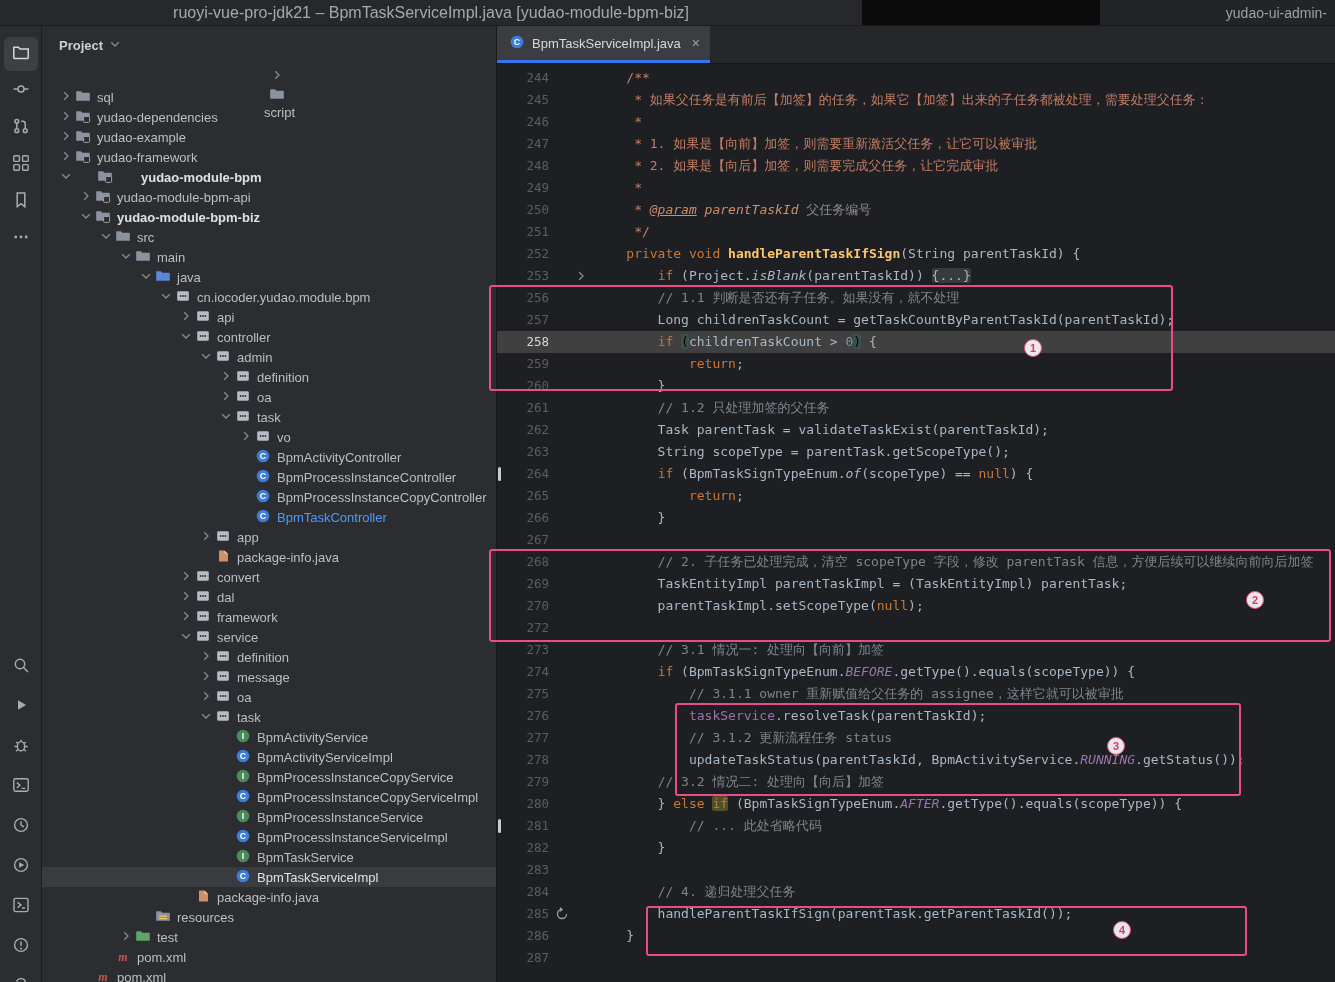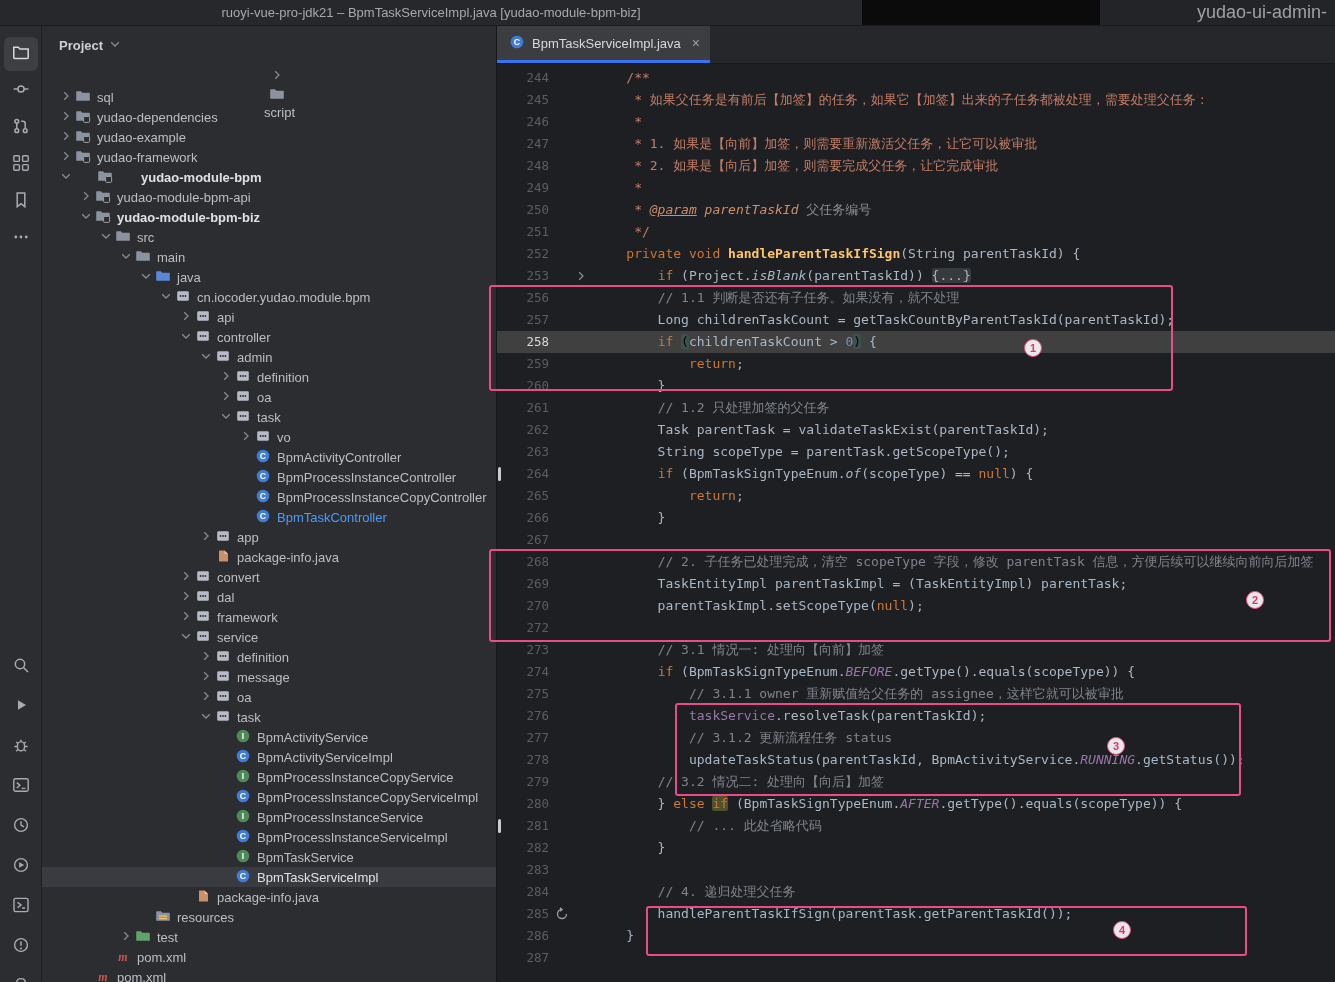--- a/index.html
+++ b/index.html
@@ -3,23 +3,23 @@
 <meta charset="utf-8">
 <style>
   * { margin:0; padding:0; box-sizing:border-box; }
   html,body { width:1335px; height:982px; overflow:hidden; background:#1E1F22;
               font-family:"Liberation Sans", sans-serif; }
   #root { position:relative; width:1335px; height:982px; display:flex; flex-direction:column; }
 
   
   .titlebar { height:26px; flex:none; display:flex; border-bottom:1px solid #1A1B1E; }
   .tb-left  { width:862px; background:#27282C; display:flex; align-items:center; justify-content:center;
-              color:#A6A8AE; font-size:13px; white-space:nowrap; }
+              color:#A6A8AE; font-size:16px; white-space:nowrap; }
   .tb-mid   { width:238px; background:#0B0B0C; }
-  .tb-right { flex:1; background:#232428; color:#9DA0A6; font-size:18px; display:flex;
+  .tb-right { flex:1; background:#232428; color:#9DA0A6; font-size:14px; display:flex;
               align-items:center; justify-content:flex-end; padding-right:8px; white-space:nowrap; }
 
   .main { flex:1; display:flex; min-height:0; }
 
   
   .activitybar { position:relative; width:42px; flex:none; background:#2B2D30;
                  border-right:1px solid #1E1F22; padding-top:8px;
                  display:flex; flex-direction:column; align-items:center; }
   .ab-btn { width:34px; height:34px; margin:3px 0; border-radius:6px; flex:none;
             display:flex; align-items:center; justify-content:center; }

